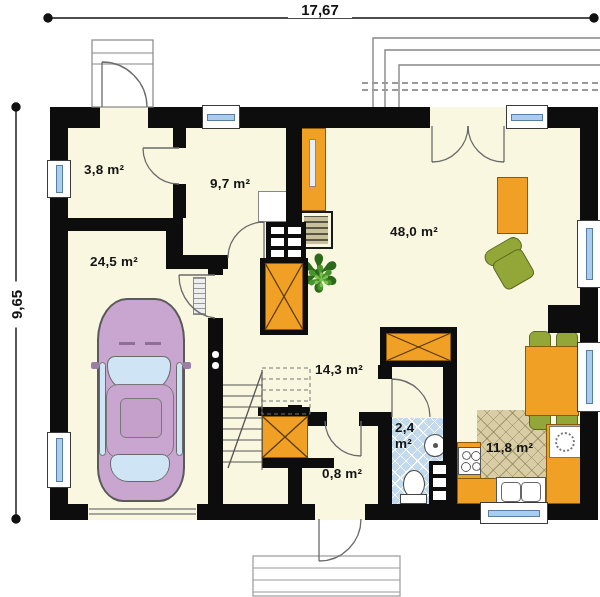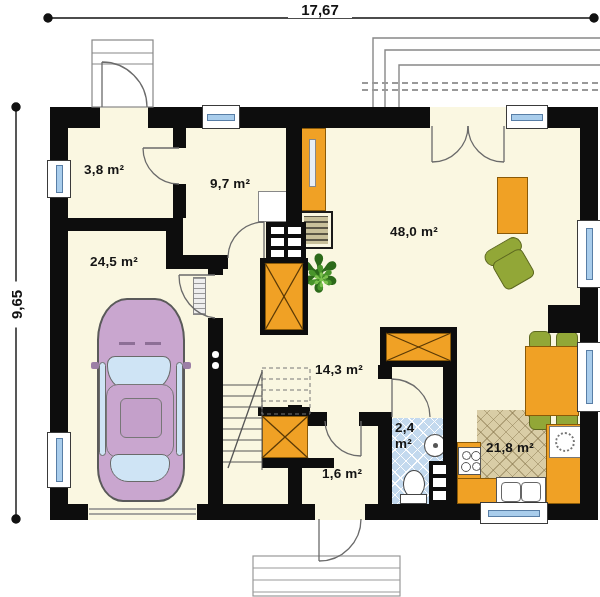--- a/index.html
+++ b/index.html
@@ -280,16 +280,16 @@
 
   <div class="dim" style="left:288px;top:1px;width:64px;">17,67</div>
   <div class="dim" style="left:-7px;top:296px;width:46px;transform:rotate(-90deg);">9,65</div>
 
   <div class="rlabel" style="left:84px;top:162px;">3,8 m²</div>
   <div class="rlabel" style="left:210px;top:176px;">9,7 m²</div>
   <div class="rlabel" style="left:90px;top:254px;">24,5 m²</div>
   <div class="rlabel" style="left:390px;top:224px;">48,0 m²</div>
   <div class="rlabel" style="left:315px;top:362px;">14,3 m²</div>
   <div class="rlabel wrap" style="left:395px;top:420px;">2,4 m²</div>
-  <div class="rlabel" style="left:322px;top:466px;">1,6 m²</div>
-  <div class="rlabel" style="left:486px;top:440px;">21,8 m²</div>
+  <div class="rlabel" style="left:322px;top:466px;">0,8 m²</div>
+  <div class="rlabel" style="left:486px;top:440px;">11,8 m²</div>
 
 </div>
 
 </body></html>

